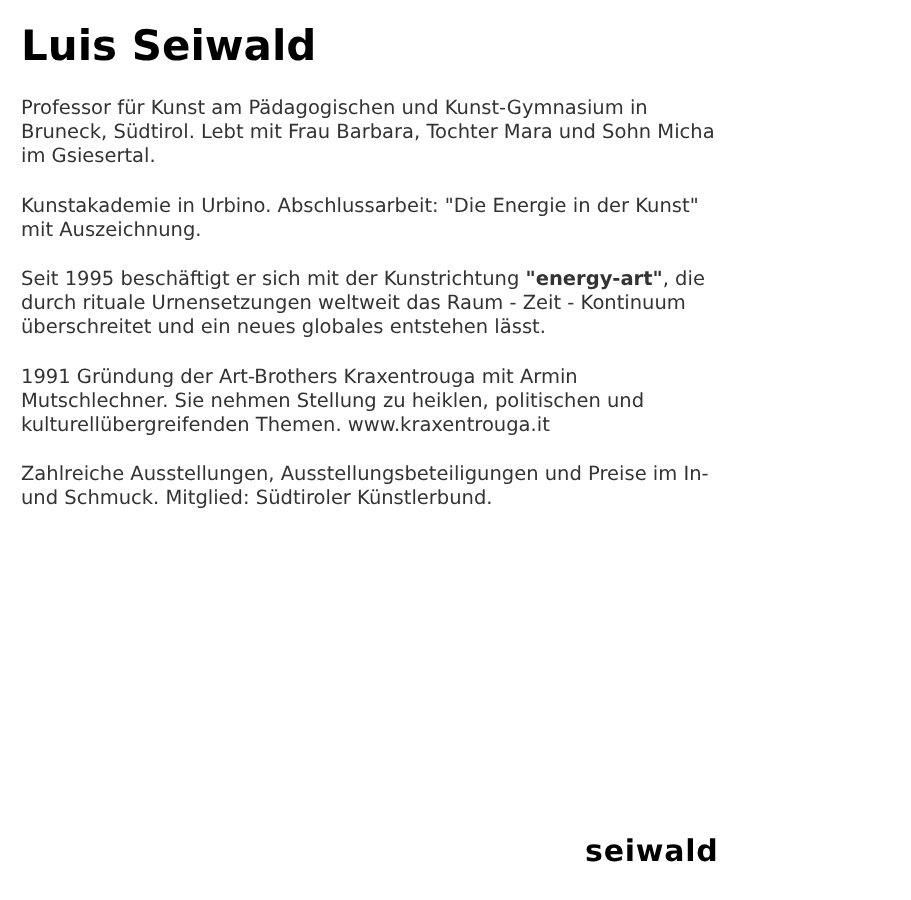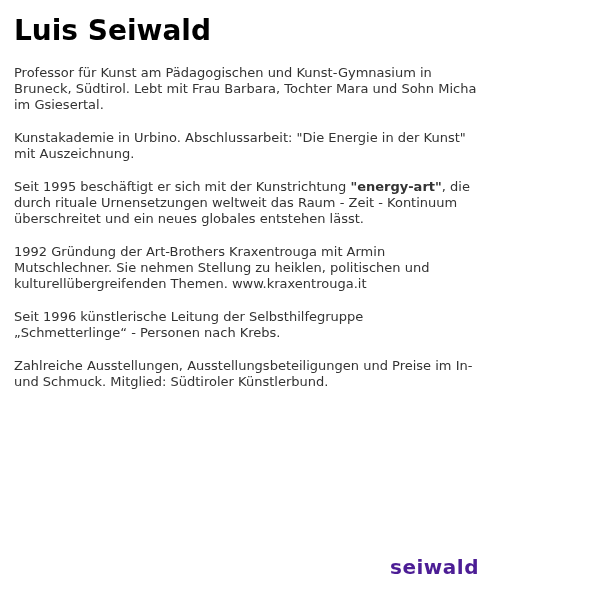--- a/index.html
+++ b/index.html
@@ -40,21 +40,21 @@
   }
   .bio strong {
     font-weight: bold;
   }
   .watermark {
     position: absolute;
     right: 16px;
     bottom: 21px;
     font-size: 20px;
     font-weight: bold;
-    color: #4c1d95;
+    color: #000000;
     letter-spacing: 0.5px;
     font-family: "DejaVu Sans", "Liberation Sans", sans-serif;
   }
 </style>
 </head>
 <body>
 
 <div class="page">
 
   <h1 class="page-title">Luis Seiwald</h1>
@@ -62,23 +62,22 @@
   <div class="bio">
 
 
     <p>Professor für Kunst am Pädagogischen und Kunst-Gymnasium in Bruneck, Südtirol. Lebt mit Frau Barbara, Tochter Mara und Sohn Micha im Gsiesertal.</p>
 
     <p>Kunstakademie in Urbino. Abschlussarbeit: "Die Energie in der Kunst" mit Auszeichnung.</p>
 
 
     <p class="spacer-top"><span>Seit 1995 beschäftigt er sich mit der Kunstrichtung </span><strong>"energy-art"</strong><span>, die durch rituale Urnensetzungen weltweit das Raum - Zeit - Kontinuum überschreitet und ein neues globales entstehen lässt.</span></p>
 
-    <p>1992 Gründung der Art-Brothers Kraxentrouga mit Armin Mutschlechner. Sie nehmen Stellung zu heiklen, politischen und kulturellübergreifenden Themen. www.kraxentrouga.it</p>
+    <p>1991 Gründung der Art-Brothers Kraxentrouga mit Armin Mutschlechner. Sie nehmen Stellung zu heiklen, politischen und kulturellübergreifenden Themen. www.kraxentrouga.it</p>
 
-    <p>Seit 1996 künstlerische Leitung der Selbsthilfegruppe „Schmetterlinge“ - Personen nach Krebs.</p>
 
     <p>Zahlreiche Ausstellungen, Ausstellungsbeteiligungen und Preise im In- und Schmuck. Mitglied: Südtiroler Künstlerbund.</p>
 
   </div>
 
   <div class="watermark">seiwald</div>
 
 </div>
 
 </body></html>

